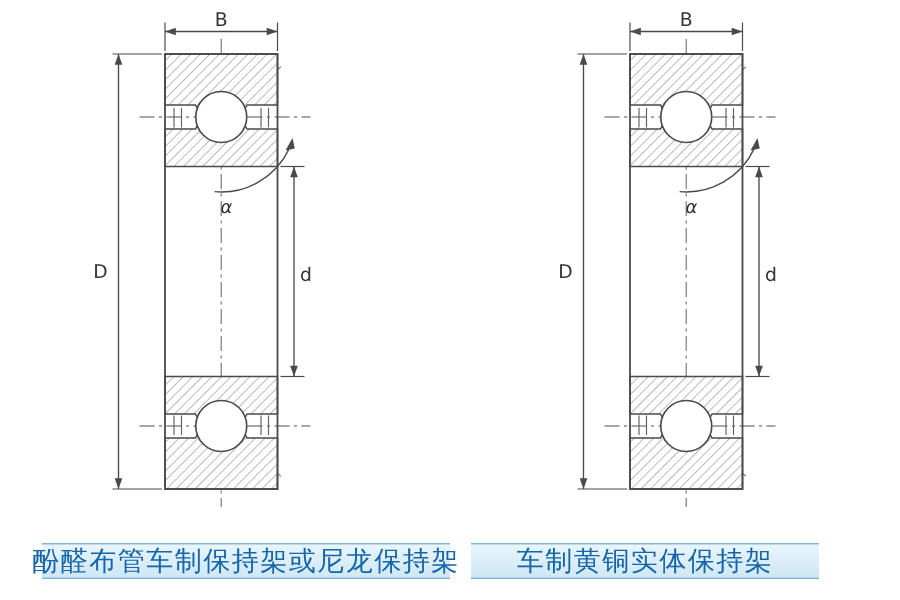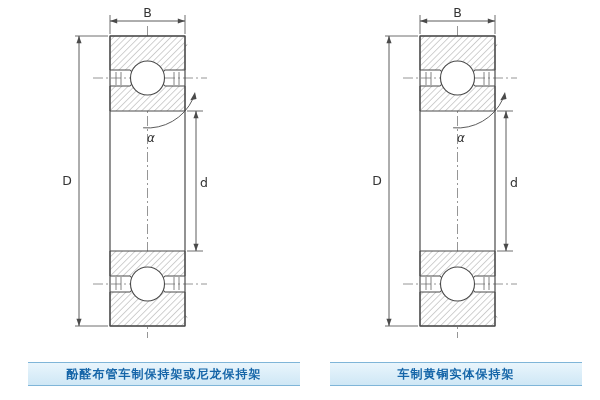--- a/index.html
+++ b/index.html
@@ -28,27 +28,27 @@
     height: 22px;
     background: linear-gradient(#e9f5fc, #cfe7f5);
     border-top: 1px solid #7fb5d8;
     border-bottom: 1px solid #7fb5d8;
     display: flex;
     align-items: center;
     justify-content: center;
   }
   .caption span {
     color: #1565a8;
-    font-size: 12px;
-    font-weight: bold;
+    font-size: 18px;
+    font-weight: normal;
     letter-spacing: 1px;
     white-space: nowrap;
   }
   #caption-left  { left: 28px;  width: 272px; }
-  #caption-right { left: 330px; width: 252px; }
+  #caption-right { left: 314px; width: 232px; }
 </style>
 </head>
 <body>
 
 <div id="page">
 
   <svg id="diagram-svg" width="600" height="352" viewBox="0 0 600 352">
     <defs>
       <marker id="arrow" viewBox="0 0 10 10" refX="9.5" refY="5" markerWidth="8" markerHeight="8" markerUnits="userSpaceOnUse" orient="auto-start-reverse">
         <path d="M0.5,1.8 L9.5,5 L0.5,8.2 Z" fill="#4a4a4a"></path>

